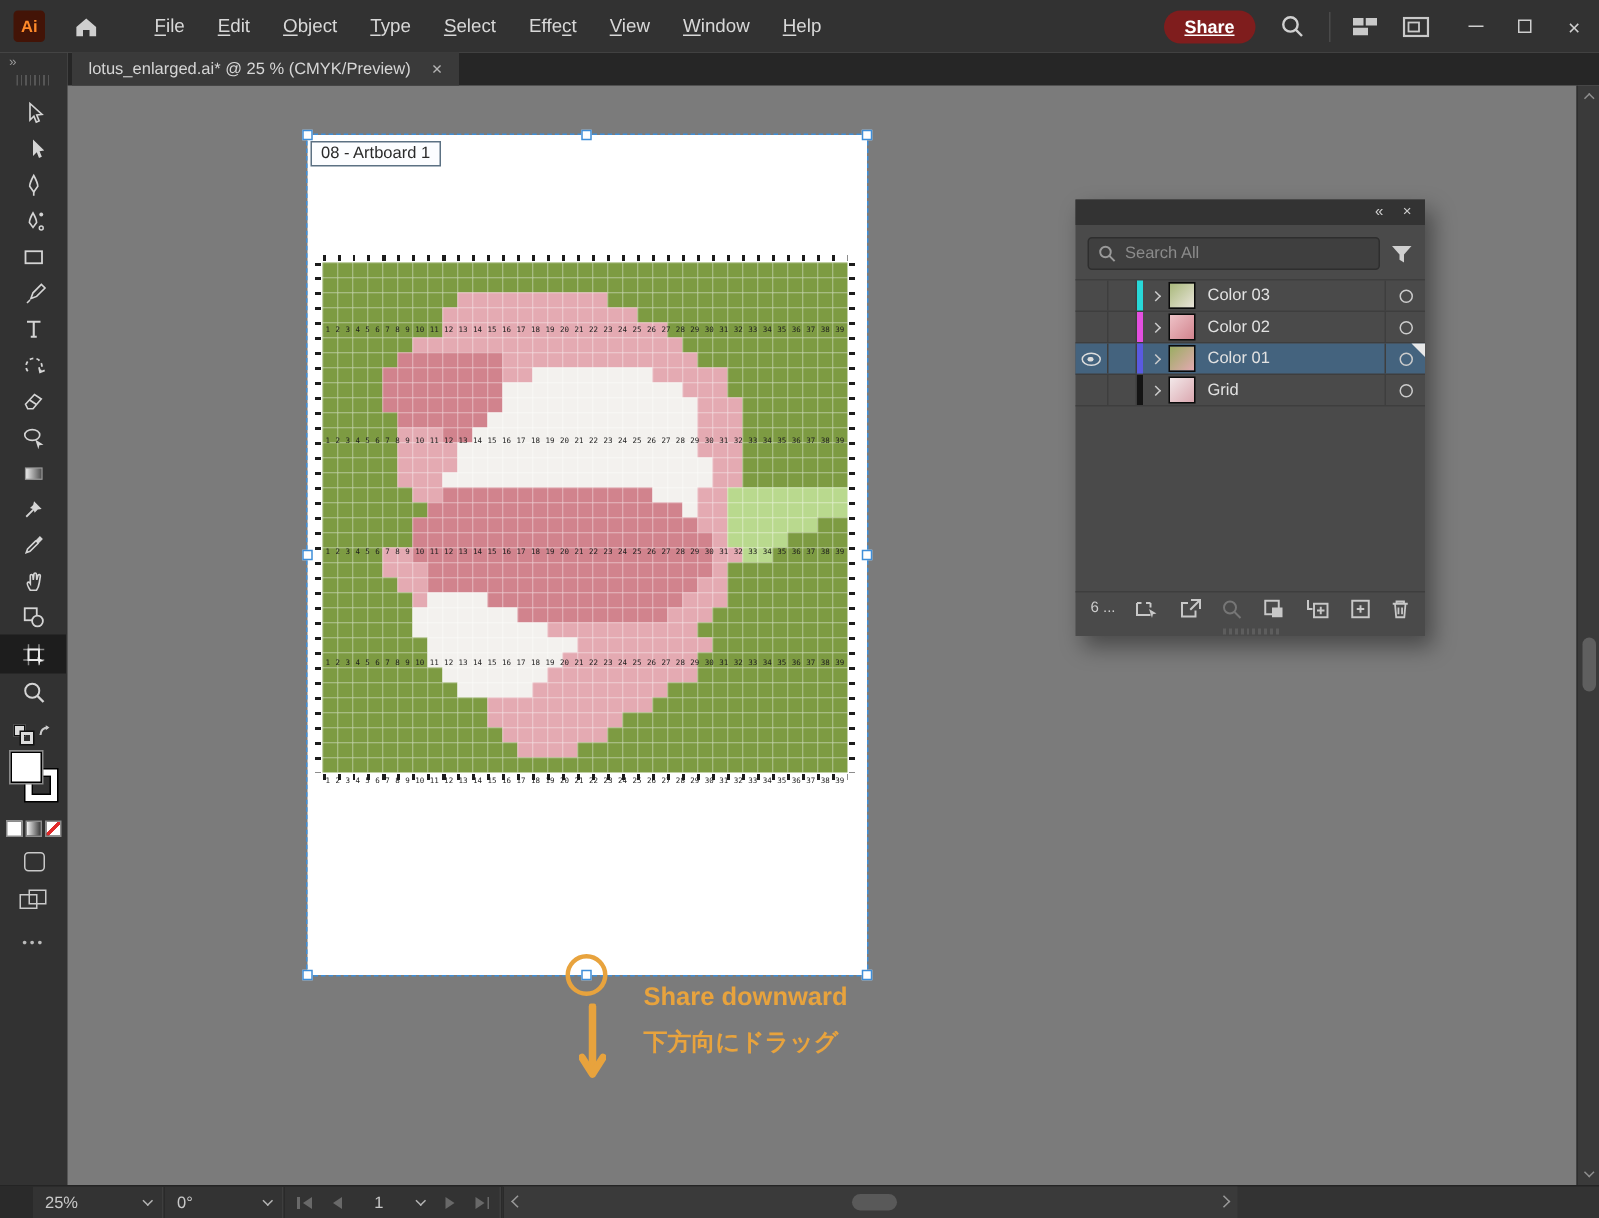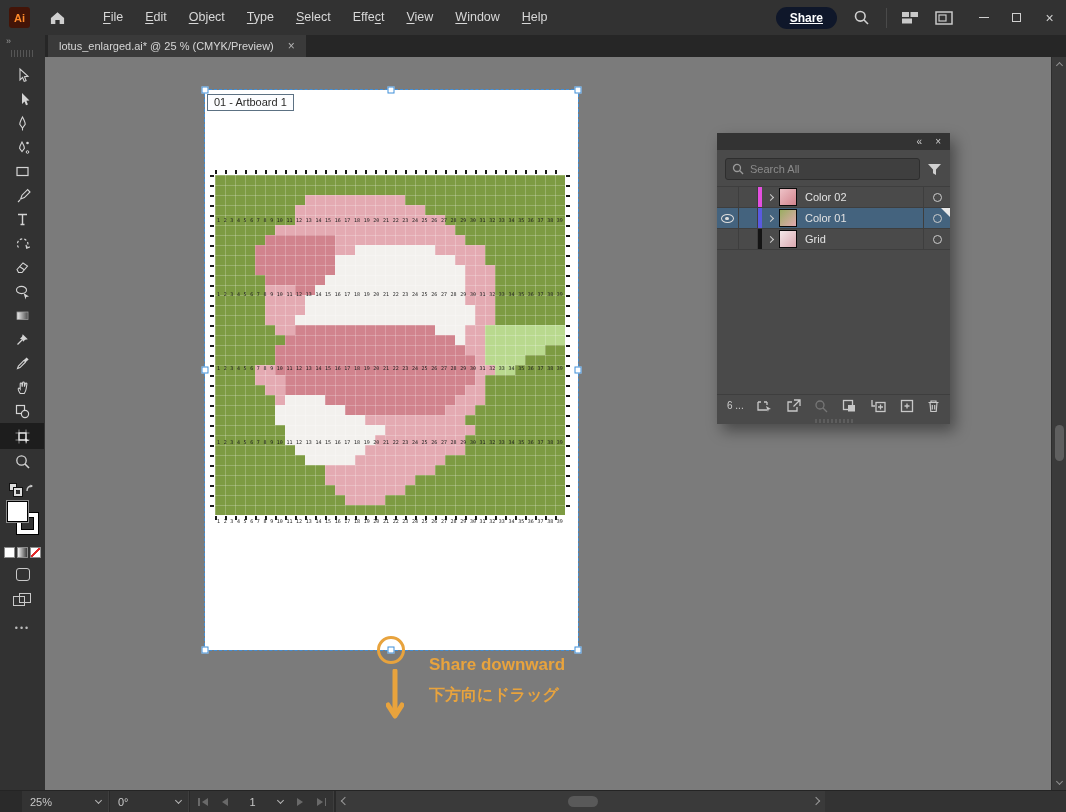--- a/index.html
+++ b/index.html
@@ -11,21 +11,21 @@
   .titlebar{ position:absolute; top:0; left:0; right:0; height:35px; background:#323232;
              display:flex; align-items:center; z-index:30; }
   .ai-logo{ width:21px; height:21px; margin-left:9px; background:#431407; color:#ff8a2a;
             font-size:11px; font-weight:bold; display:flex; align-items:center; justify-content:center;
             border-radius:3px; }
   .home-ic{ margin-left:19px; display:flex; }
   .menubar{ display:flex; margin-left:26px; }
   .menu-item{ padding:0 11px; font-size:12.5px; color:#d8d8d8; line-height:35px; cursor:default; }
   .menu-item .mn{ text-decoration:underline; text-underline-offset:2px; }
   .tb-right{ margin-left:auto; display:flex; align-items:center; }
-  .share-btn{ background:#0f172a; color:#fff; font-size:12px; font-weight:bold;
+  .share-btn{ background:#7f1d1d; color:#fff; font-size:12px; font-weight:bold;
               padding:4px 14px; border-radius:13px;text-decoration:underline; }
   .tb-ic{ margin-left:16px; display:flex; align-items:center; }
   .tb-divider{ width:1px; height:20px; background:#4a4a4a; margin:0 8px 0 16px; }
   .win-controls{ display:flex; margin-left:14px; }
   .win-btn{ width:33px; height:35px; display:flex; align-items:center; justify-content:center; color:#cfcfcf; }
   .min-glyph{ width:10px; height:1.5px; background:#cfcfcf; }
   .max-glyph{ width:9px; height:9px; border:1.5px solid #cfcfcf; }
   .close-glyph{ font-size:14px; line-height:1; }
 
   
@@ -383,21 +383,21 @@
       <div class="screen-mode">
           <div class="r1"></div>
           <div class="r2"></div>
         </div>
       <div class="dots">•••</div>
     </div>
   </div>
 
   <div class="canvas">
     <div class="artboard"></div>
-    <div class="ab-label">01 - Artboard 1</div>
+    <div class="ab-label">08 - Artboard 1</div>
 
     <div class="pixwrap">
       <div class="tick t"></div>
         <div class="tick b"></div>
         <div class="tick l"></div>
         <div class="tick r"></div>
     </div>
     <div class="pix" id="pix">
         <div style="background: rgb(125, 155, 66);"></div>
         <div style="background: rgb(125, 155, 66);"></div>
@@ -1834,20 +1834,33 @@
           <input type="text" placeholder="Search All" style="">
         </div>
         <svg width="15" height="13" viewBox="0 0 15 13">
             <path d="M1 1h13l-5 5.6v5.4l-3-1.8V6.6z" fill="#d0d0d0"></path>
           </svg>
       </div>
       <div class="rows" id="layer-rows">
           <div class="lrow">
             <div class="cell-eye"></div>
             <div class="cell-lock"></div>
+            <div class="colorbar" style="background:#28d8d8"></div>
+            <div class="cell-chev">
+              <div class="chev"></div>
+            </div>
+            <div class="thumb" style="background:linear-gradient(135deg,#a9b97b,#e9e4da)"></div>
+            <div class="lname">Color 03</div>
+            <div class="cell-target">
+              <div class="target"></div>
+            </div>
+          </div>
+          <div class="lrow">
+            <div class="cell-eye"></div>
+            <div class="cell-lock"></div>
             <div class="colorbar" style="background:#e44fe0"></div>
             <div class="cell-chev">
               <div class="chev"></div>
             </div>
             <div class="thumb" style="background:linear-gradient(135deg,#eec2c7,#d2848e)"></div>
             <div class="lname">Color 02</div>
             <div class="cell-target">
               <div class="target"></div>
             </div>
           </div>

